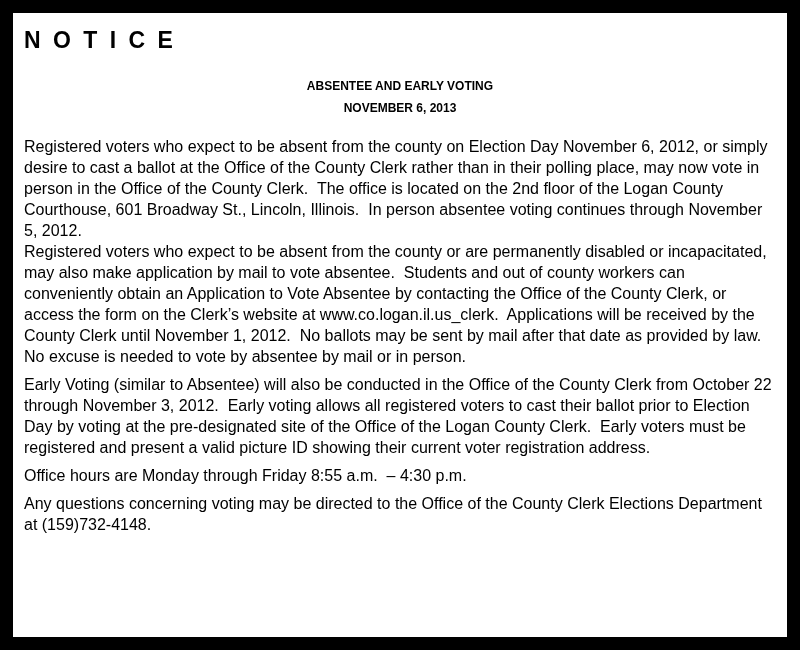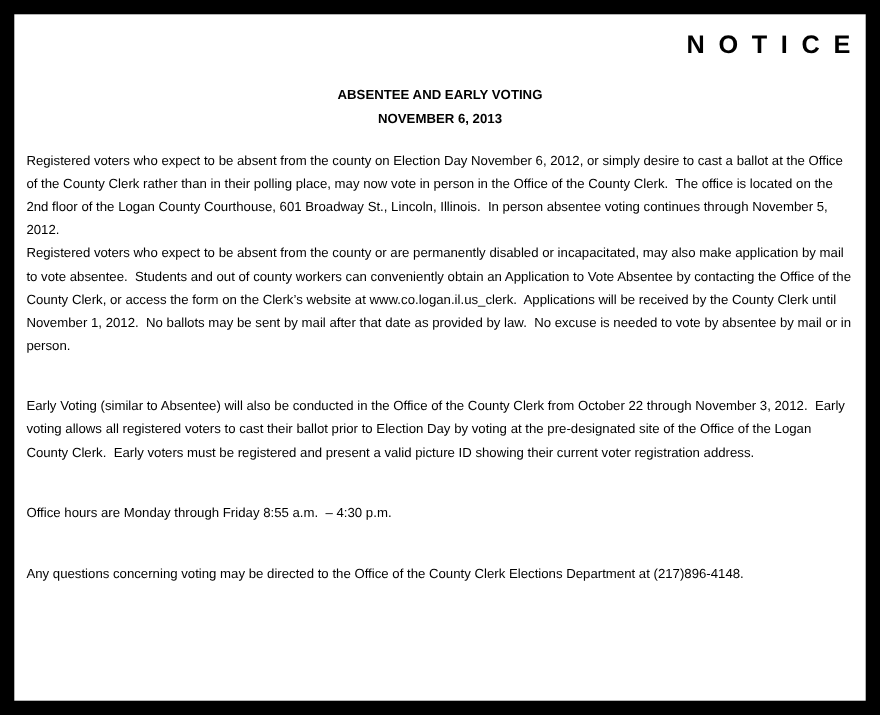--- a/index.html
+++ b/index.html
@@ -13,61 +13,61 @@
     box-sizing: border-box;
     border: 13px solid #000000;
     background: #ffffff;
     padding: 6px 11px 4px 11px;
     font-family: "Liberation Sans", sans-serif;
     color: #000000;
     overflow: hidden;
   }
   .notice-title {
     margin: 7px 0 0 0;
-    text-align: right;
+    text-align: left;
     font-size: 23px;
     line-height: 28px;
     font-weight: bold;
     letter-spacing: 3px;
   }
   .notice-subtitles {
     margin-top: 21px;
     text-align: center;
   }
   .subtitle-line {
     font-size: 12px;
     line-height: 22px;
     font-weight: bold;
   }
   .notice-body {
     margin-top: 17px;
-    font-size: 12px;
+    font-size: 16px;
     line-height: 21px;
   }
   .para {
     margin: 0;
     white-space: pre-wrap;
   }
   .para + .para.spaced {
-    margin-top: 34px;
+    margin-top: 7px;
   }
 </style>
 </head>
 <body>
 
 <div class="notice-frame">
 
   <h1 class="notice-title">N O T I C E</h1>
 
   <div class="notice-subtitles">
     <div class="subtitle-line">ABSENTEE AND EARLY VOTING</div>
     <div class="subtitle-line">NOVEMBER 6, 2013</div>
   </div>
 
   <div class="notice-body">
     <p class="para">Registered voters who expect to be absent from the county on Election Day November 6, 2012, or simply desire to cast a ballot at the Office of the County Clerk rather than in their polling place, may now vote in person in the Office of the County Clerk.  The office is located on the 2nd floor of the Logan County Courthouse, 601 Broadway St., Lincoln, Illinois.  In person absentee voting continues through November 5, 2012.</p>
     <p class="para">Registered voters who expect to be absent from the county or are permanently disabled or incapacitated, may also make application by mail to vote absentee.  Students and out of county workers can conveniently obtain an Application to Vote Absentee by contacting the Office of the County Clerk, or access the form on the Clerk’s website at www.co.logan.il.us_clerk.  Applications will be received by the County Clerk until November 1, 2012.  No ballots may be sent by mail after that date as provided by law.  No excuse is needed to vote by absentee by mail or in person.</p>
     <p class="para spaced">Early Voting (similar to Absentee) will also be conducted in the Office of the County Clerk from October 22 through November 3, 2012.  Early voting allows all registered voters to cast their ballot prior to Election Day by voting at the pre-designated site of the Office of the Logan County Clerk.  Early voters must be registered and present a valid picture ID showing their current voter registration address.</p>
     <p class="para spaced">Office hours are Monday through Friday 8:55 a.m.  – 4:30 p.m.</p>
-    <p class="para spaced">Any questions concerning voting may be directed to the Office of the County Clerk Elections Department at (217)896-4148.</p>
+    <p class="para spaced">Any questions concerning voting may be directed to the Office of the County Clerk Elections Department at (159)732-4148.</p>
   </div>
 
 </div>
 
 </body></html>

